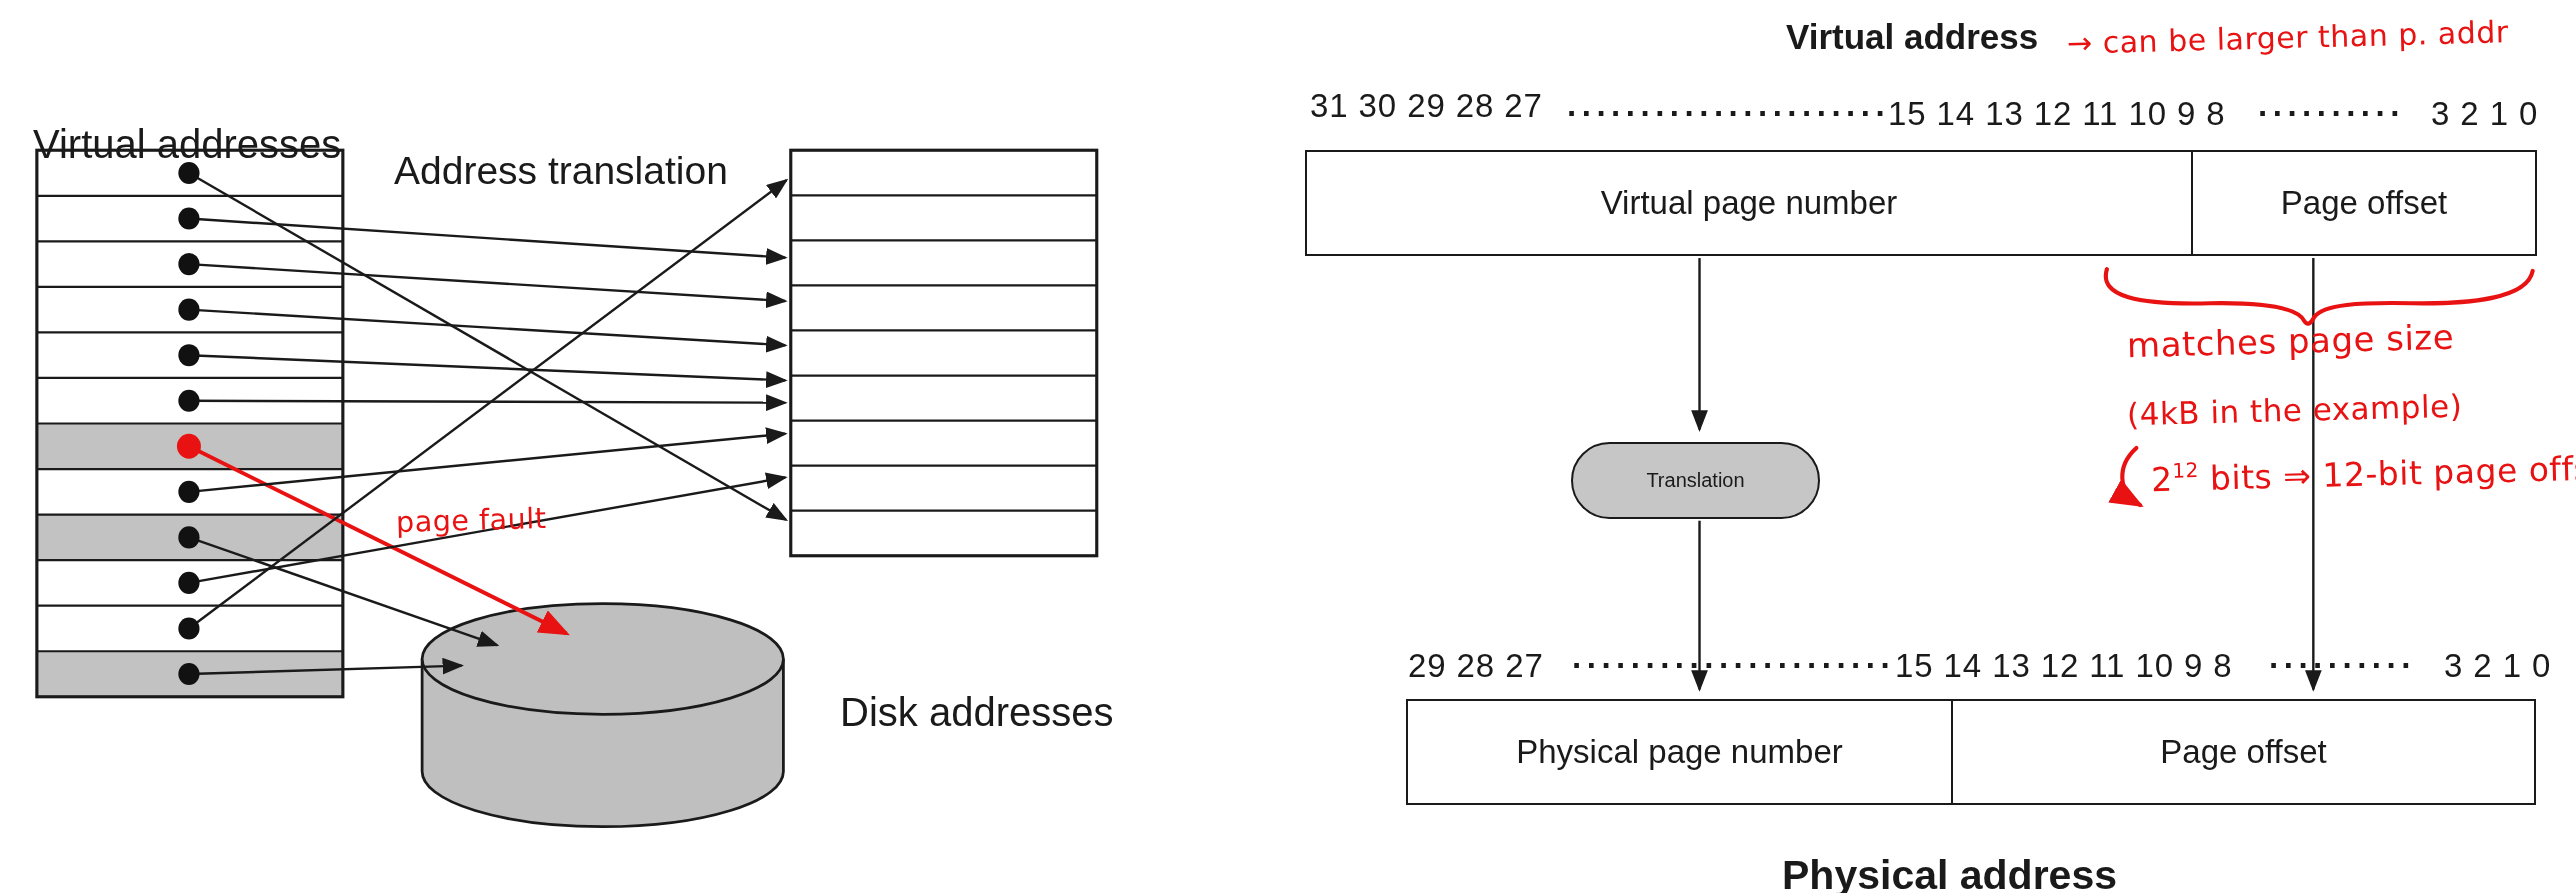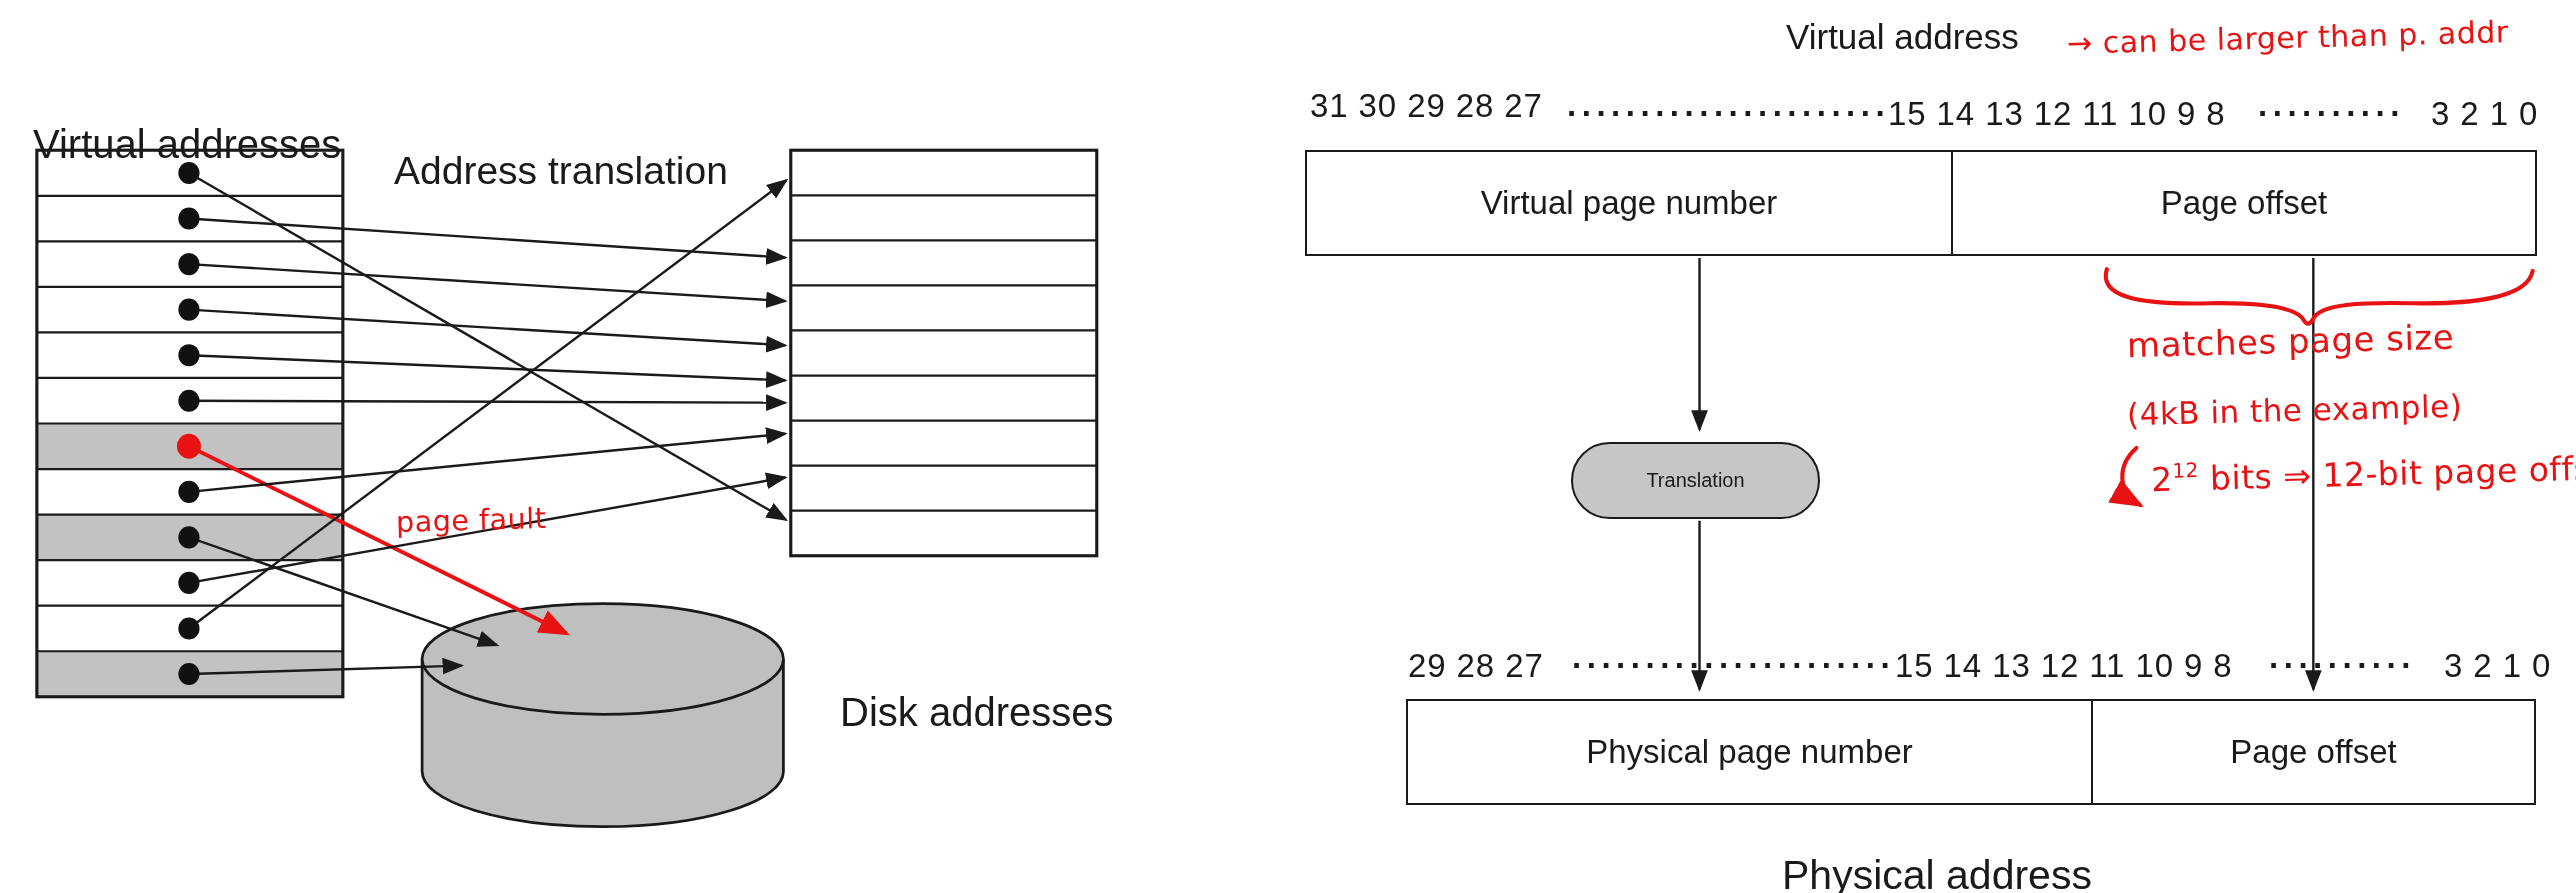--- a/index.html
+++ b/index.html
@@ -3,21 +3,21 @@
 <meta charset="utf-8">
 <style>
   html,body{margin:0;padding:0;background:#ffffff;}
   #stage{position:relative;width:2576px;height:894px;background:#ffffff;overflow:hidden;
          font-family:"Liberation Sans",sans-serif;color:#1a1a1a;}
   #gfx{position:absolute;left:0;top:0;z-index:1;}
   .txt{position:absolute;z-index:2;white-space:nowrap;line-height:1.08;}
   .figlabel{font-size:40px;}
   .bits{font-size:33px;letter-spacing:0.9px;}
   .dots{font-size:33px;letter-spacing:3.7px;font-weight:bold;}
-  .bold{font-weight:normal;text-align:right;}
+  .bold{font-weight:bold;text-align:right;}
   .hand{font-family:"DejaVu Sans",sans-serif;color:var(--red);transform:rotate(-1.5deg);letter-spacing:0.5px;}
   .fieldbox{position:absolute;z-index:2;border:2.8px solid #1a1a1a;display:flex;background:transparent;}
   .fieldbox .cell{display:flex;align-items:center;justify-content:center;font-size:33px;}
   .fieldbox .cell.right{border-left:2.8px solid #1a1a1a;flex:1;}
   #translation-pill{position:absolute;z-index:2;background:var(--pillgray);border:2.8px solid #1a1a1a;
          border-radius:42px;display:flex;align-items:center;justify-content:center;font-size:20px;}
   .vline{stroke:#1a1a1a;stroke-width:2.6;}
   .conn{stroke:#1a1a1a;stroke-width:2.6;fill:none;}
   .redconn{stroke:var(--red);stroke-width:4.2;fill:none;}
   .redpath{stroke:var(--red);stroke-width:4.5;fill:none;stroke-linecap:round;}
@@ -144,40 +144,40 @@
 
   <div class="txt hand" style="left:2067px;top:22px;font-size:30px;">→ can be larger than p. addr</div>
 
   <div class="txt bits" style="left:1310px;top:88px;">31 30 29 28 27</div>
   <div class="txt dots" style="left:1567px;top:96px;">······················</div>
   <div class="txt bits" style="left:1888px;top:96px;">15 14 13 12 11 10 9 8</div>
   <div class="txt dots" style="left:2258px;top:96px;">··········</div>
   <div class="txt bits" style="left:2431px;top:96px;">3 2 1 0</div>
 
   <div class="fieldbox" style="left:1305px;top:150px;width:1228px;height:102px;">
-    <div class="cell" style="width:644px;">Virtual page number</div>
+    <div class="cell" style="width:884px;">Virtual page number</div>
     <div class="cell right">Page offset</div>
   </div>
 
   <div class="txt hand" style="left:2127px;top:323px;font-size:34px;">matches page size</div>
 
   <div class="txt hand" style="left:2127px;top:394px;font-size:31px;">(4kB in the example)</div>
 
   <div class="txt hand" style="left:2151px;top:455px;font-size:33px;">
     <span>2</span><sup class="exp">12</sup><span> bits ⇒ 12-bit page offset</span>
   </div>
 
   <div id="translation-pill" style="left:1571px;top:442px;width:245px;height:73px;">Translation</div>
 
   <div class="txt bits" style="left:1408px;top:648px;">29 28 27</div>
   <div class="txt dots" style="left:1572px;top:648px;">······················</div>
   <div class="txt bits" style="left:1895px;top:648px;">15 14 13 12 11 10 9 8</div>
   <div class="txt dots" style="left:2269px;top:648px;">··········</div>
   <div class="txt bits" style="left:2444px;top:648px;">3 2 1 0</div>
 
   <div class="fieldbox" style="left:1406px;top:699px;width:1126px;height:102px;">
-    <div class="cell" style="width:683px;">Physical page number</div>
+    <div class="cell" style="width:543px;">Physical page number</div>
     <div class="cell right">Page offset</div>
   </div>
 
   <div class="txt bold" style="left:1782px;top:853px;font-size:41px;">Physical address</div>
 </div>
 
 
 </body></html>

